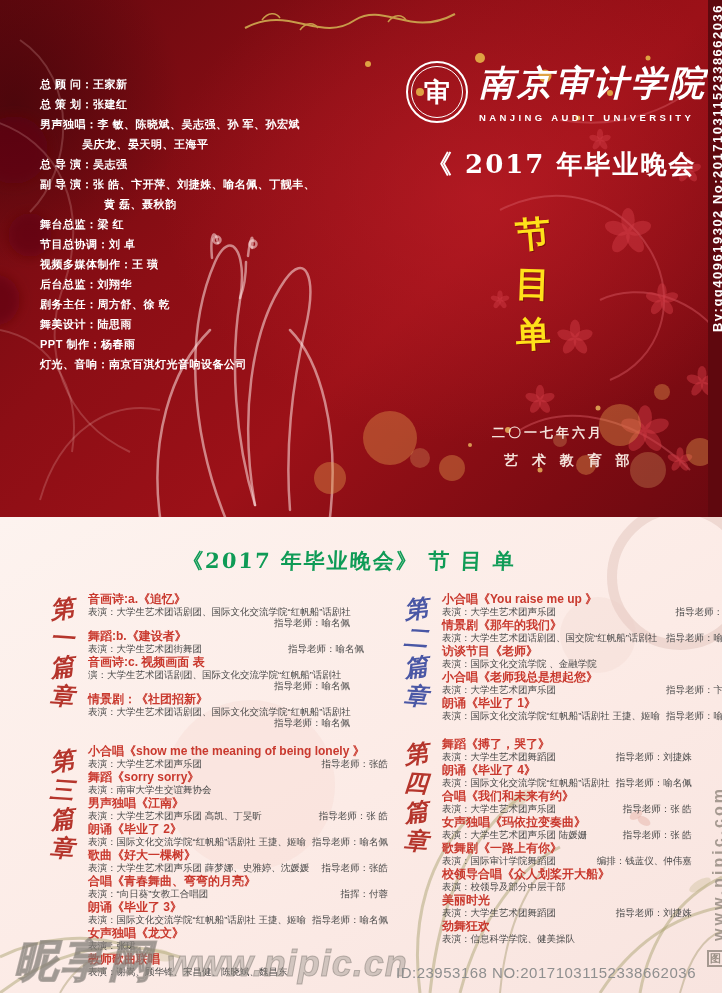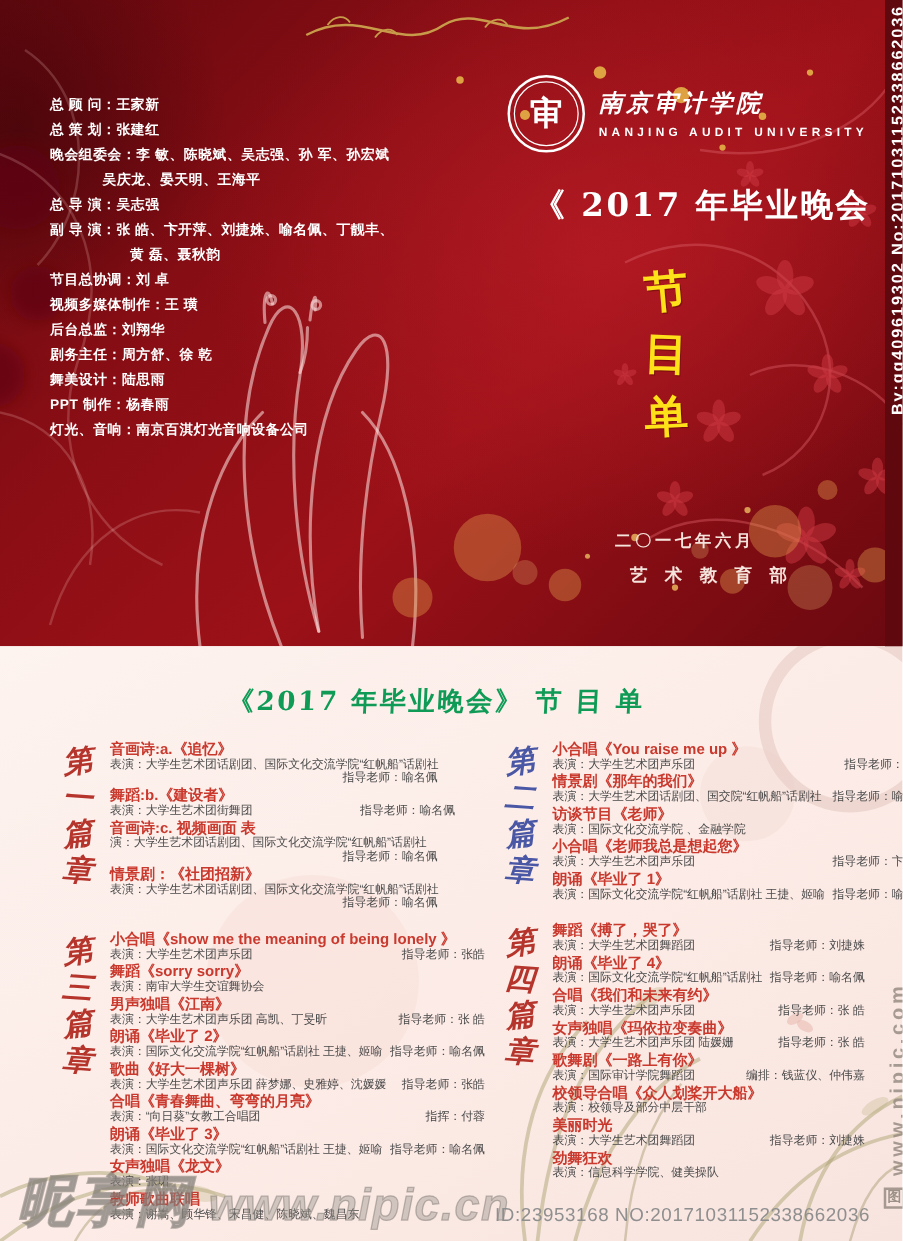--- a/index.html
+++ b/index.html
@@ -20,21 +20,21 @@
   .credit-line{line-height:20px;letter-spacing:.5px;white-space:nowrap;}
   .ind-1{padding-left:42px;}
   .ind-2{padding-left:64px;}
 
   .logo{position:absolute;left:406px;top:60px;display:flex;align-items:center;gap:11px;color:#fff;}
   .seal{position:relative;width:58px;height:58px;border:2.5px solid #fff;border-radius:50%;
         display:flex;align-items:center;justify-content:center;flex:none;}
   .seal::before{content:"";position:absolute;inset:3px;border:1.5px solid #fff;border-radius:50%;}
   .seal-glyph{font-family:"DejaVu Serif",serif;font-size:26px;font-weight:bold;line-height:1;}
   .logo-cn{font-family:"DejaVu Serif",serif;font-style:italic;font-weight:bold;
-           font-size:19px;letter-spacing:3px;white-space:nowrap;}
+           font-size:35px;letter-spacing:3px;white-space:nowrap;}
   .logo-en{font-size:9.5px;font-weight:bold;letter-spacing:3.4px;margin-top:5px;white-space:nowrap;}
 
   .cover-title{position:absolute;left:426px;top:147px;width:280px;text-align:center;
     color:#ffffff;font-family:"DejaVu Serif",serif;font-weight:bold;font-size:26px;
     letter-spacing:2px;white-space:nowrap;}
 
   .program-label{position:absolute;left:512px;top:216px;display:flex;flex-direction:column;
     gap:15px;color:#ffe11a;font-family:"DejaVu Serif",serif;font-weight:bold;font-size:35px;}
   .program-label span{width:42px;text-align:center;line-height:1;text-shadow:1px 1px 0 rgba(90,10,0,.5);}
   .program-label span:nth-child(1){transform:rotate(-5deg);}
@@ -196,25 +196,26 @@
         <circle cx="508" cy="430" r="3"></circle>
           <circle cx="540" cy="470" r="2.5"></circle>
           <circle cx="470" cy="445" r="2"></circle>
         <circle cx="598" cy="408" r="2.5"></circle>
       </g>
     </svg>
 
     <div class="credits" id="credits">
         <div class="credit-line ind-0">总 顾 问：王家新</div>
         <div class="credit-line ind-0">总 策 划：张建红</div>
-        <div class="credit-line ind-0">晚会组委会：李 敏、陈晓斌、吴志强、孙 军、孙宏斌</div>
+        <div class="credit-line ind-0">男声独唱：李 敏、陈晓斌、吴志强、孙 军、孙宏斌</div>
         <div class="credit-line ind-1">吴庆龙、晏天明、王海平</div>
         <div class="credit-line ind-0">总 导 演：吴志强</div>
         <div class="credit-line ind-0">副 导 演：张 皓、卞开萍、刘捷姝、喻名佩、丁靓丰、</div>
         <div class="credit-line ind-2">黄 磊、聂秋韵</div>
+        <div class="credit-line ind-0">舞台总监：梁 红</div>
         <div class="credit-line ind-0">节目总协调：刘 卓</div>
         <div class="credit-line ind-0">视频多媒体制作：王 璜</div>
         <div class="credit-line ind-0">后台总监：刘翔华</div>
         <div class="credit-line ind-0">剧务主任：周方舒、徐 乾</div>
         <div class="credit-line ind-0">舞美设计：陆思雨</div>
         <div class="credit-line ind-0">PPT 制作：杨春雨</div>
         <div class="credit-line ind-0">灯光、音响：南京百淇灯光音响设备公司</div>
       </div>
 
     <div class="logo">

